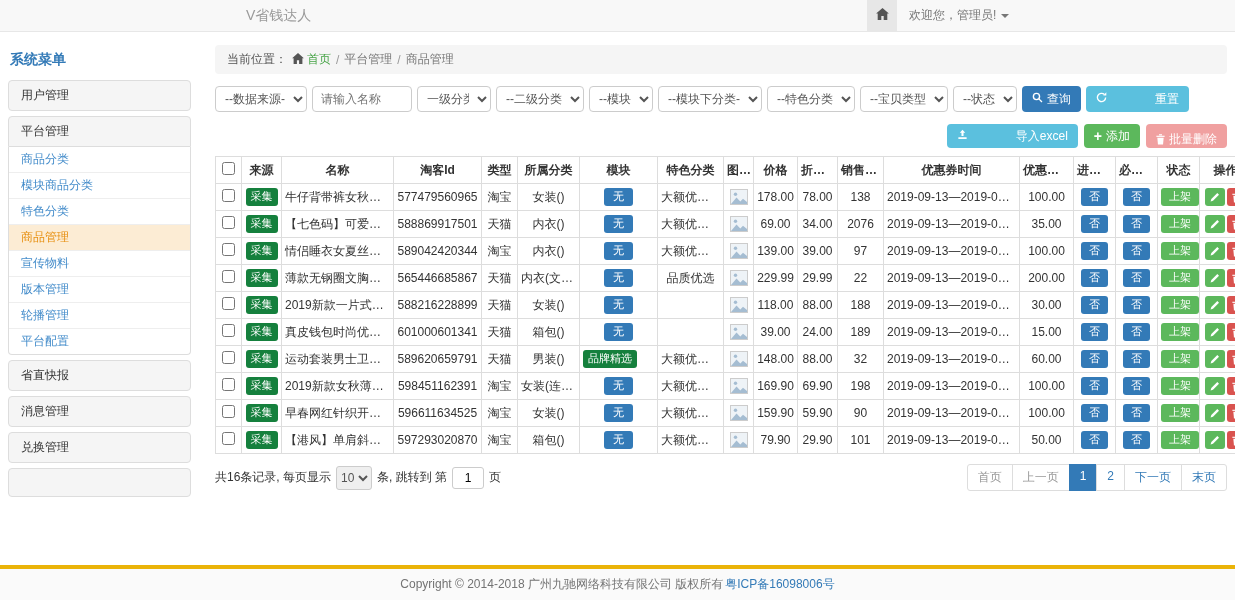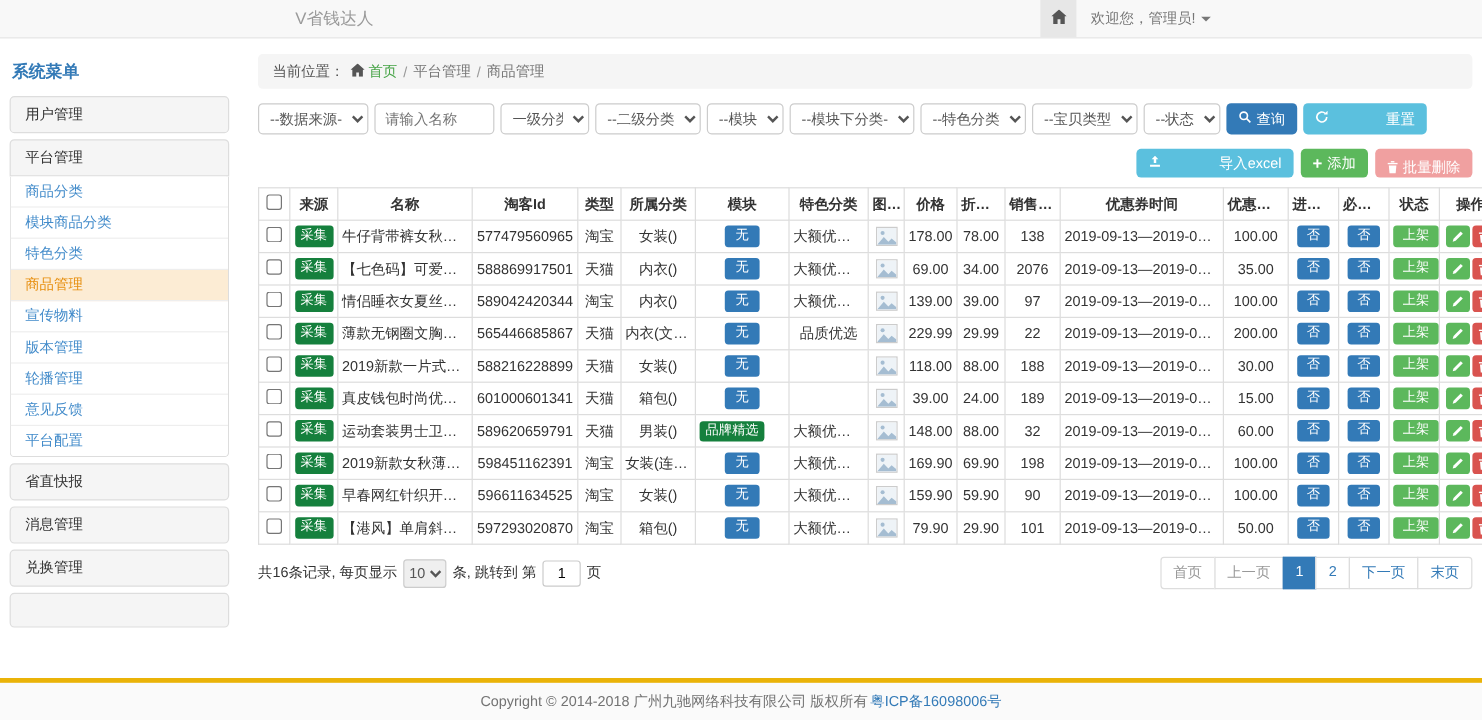--- a/index.html
+++ b/index.html
@@ -116,21 +116,20 @@
         <div class="side-panel">
           <div class="side-heading open">平台管理</div>
           <div class="side-sub">
             <a class="side-link">商品分类</a>
             <a class="side-link">模块商品分类</a>
             <a class="side-link">特色分类</a>
             <a class="side-link active">商品管理</a>
             <a class="side-link">宣传物料</a>
             <a class="side-link">版本管理</a>
             <a class="side-link">轮播管理</a>
-            <a class="side-link">意见反馈</a>
             <a class="side-link">平台配置</a>
           </div>
         </div>
         <div class="side-panel">
           <div class="side-heading">省直快报</div>
         </div>
         <div class="side-panel">
           <div class="side-heading">消息管理</div>
         </div>
         <div class="side-panel">

